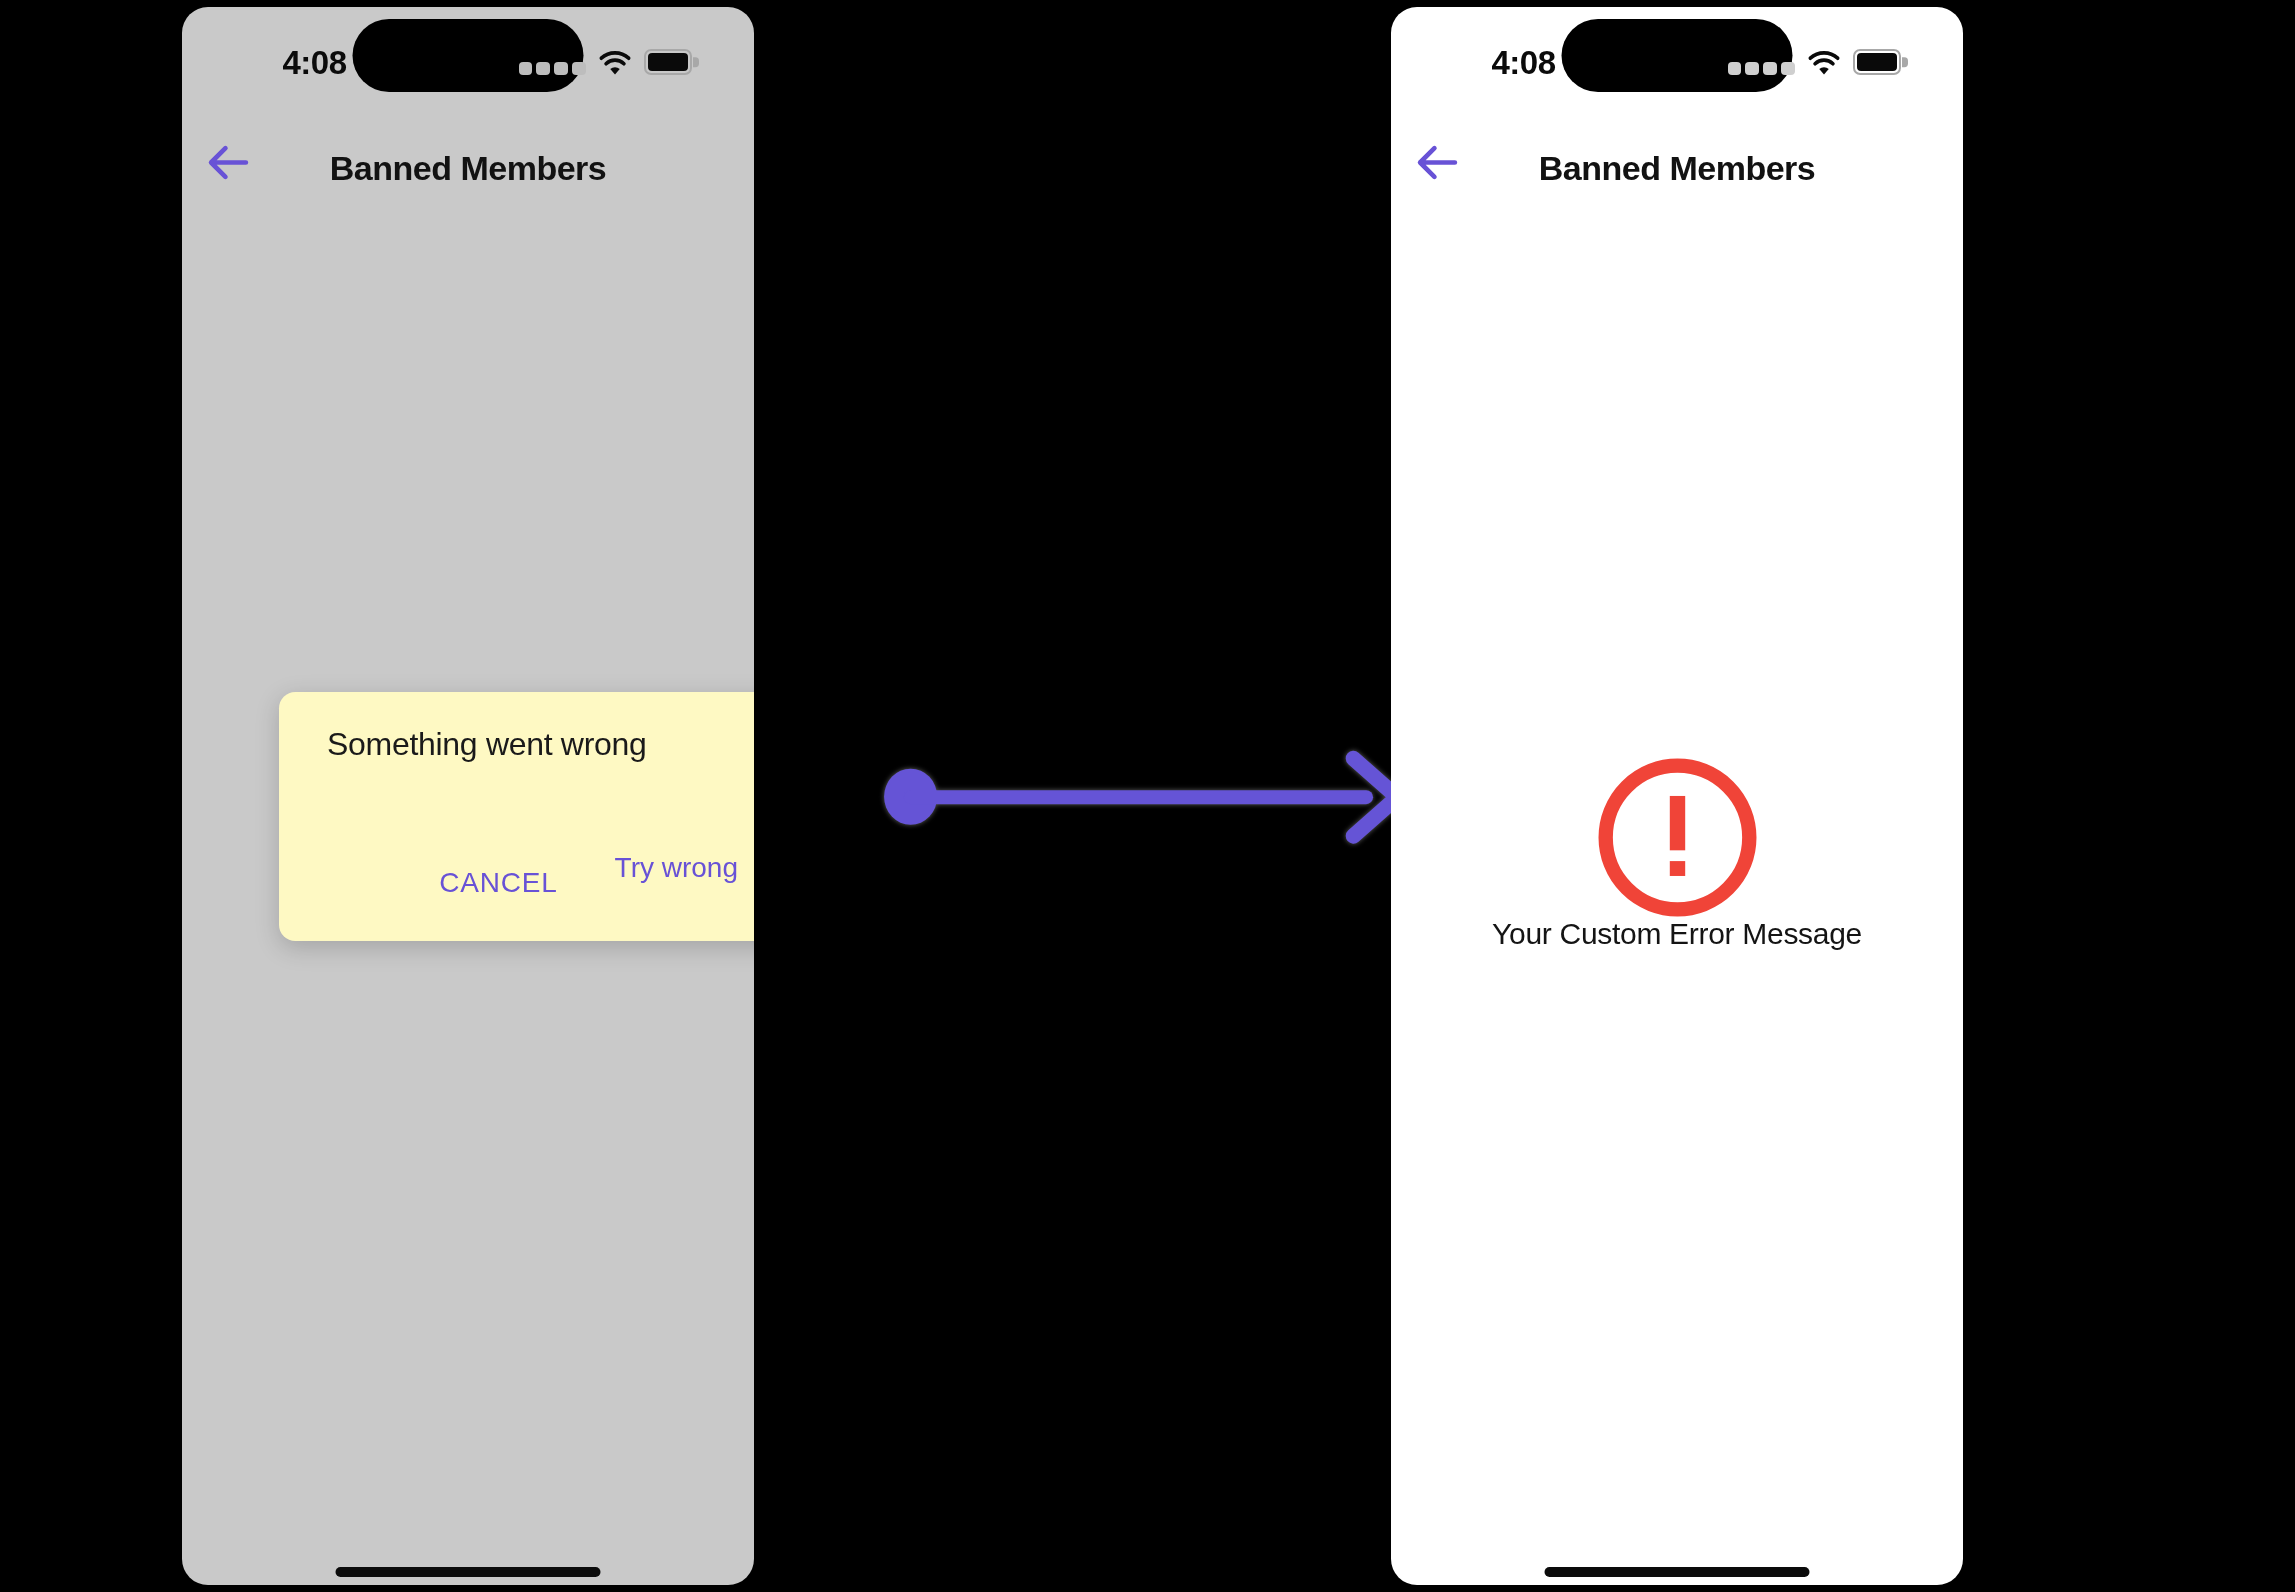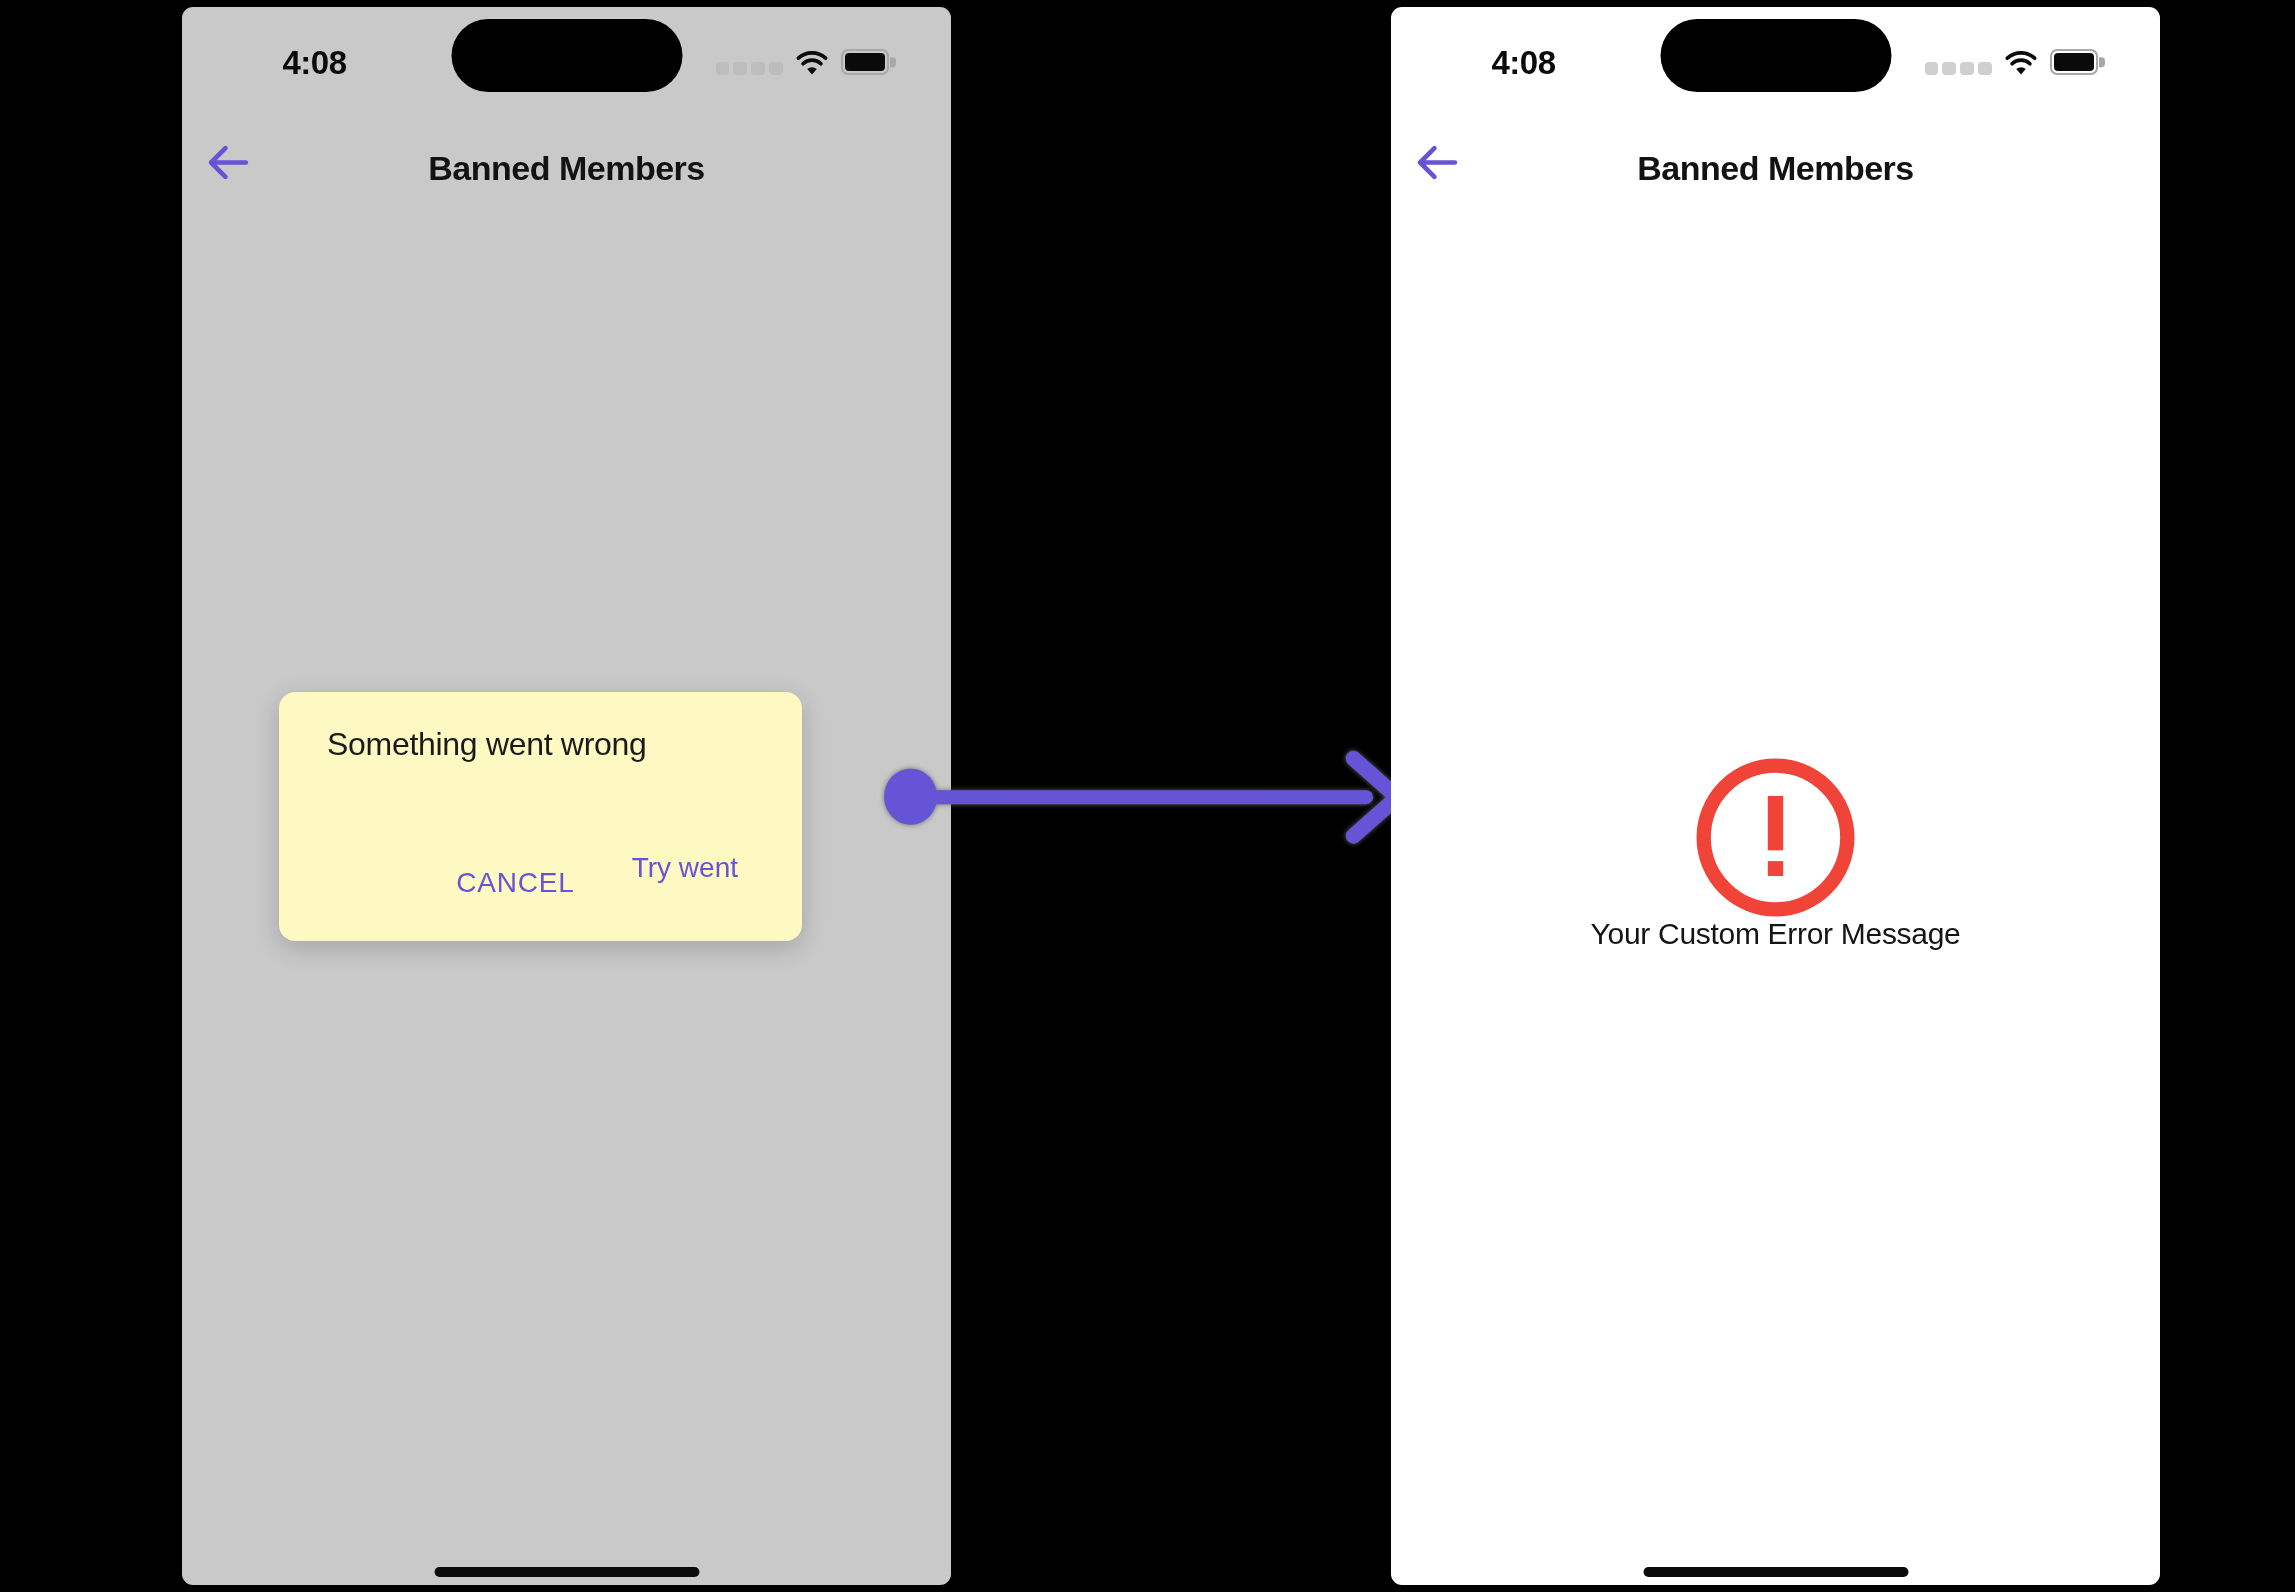--- a/index.html
+++ b/index.html
@@ -8,22 +8,22 @@
     background:#000000;
     position:relative;
     overflow:hidden;
     font-family:"Liberation Sans","DejaVu Sans",sans-serif;
   }
 
   
   .phone{
     position:absolute;
     top:7.1px;
-    width:769px;height:1578px;
-    border-radius:11px;
+    width:572px;height:1578px;
+    border-radius:26px;
     overflow:hidden;
   }
   .phone.left{left:182px;background:#C9C9C9;}
   .phone.right{left:1391px;background:#FFFFFF;}
 
   
   .statusbar{position:absolute;top:0;left:0;right:0;height:97px;}
   .time{
     position:absolute;left:66px;top:37px;width:133px;
     text-align:center;font-size:33px;font-weight:600;color:#0B0B0B;
@@ -130,21 +130,21 @@
         <path d="M76 36H8M36 8 8 36l28 28" stroke="#6852D6" stroke-width="9" stroke-linecap="round" stroke-linejoin="round"></path>
       </svg>
     </button>
     <div class="page-title">Banned Members</div>
   </div>
 
   <div class="scrim-dialog">
     <div class="dialog-title">Something went wrong</div>
     <div class="dialog-buttons">
       <button class="dialog-btn cancel">CANCEL</button>
-      <button class="dialog-btn">Try went</button>
+      <button class="dialog-btn">Try wrong</button>
     </div>
   </div>
 
   <div class="home-indicator"></div>
 </div>
 
 <svg class="connector" viewBox="0 0 1030 195" fill="none">
   <ellipse cx="60" cy="95" rx="52" ry="55" fill="#6554D6"></ellipse>
   <path d="M60 96 H 952" stroke="#6554D6" stroke-width="27" stroke-linecap="round"></path>
   <path d="M927 20 L1013 96 L927 172" stroke="#6554D6" stroke-width="30" stroke-linecap="round" stroke-linejoin="round"></path>

